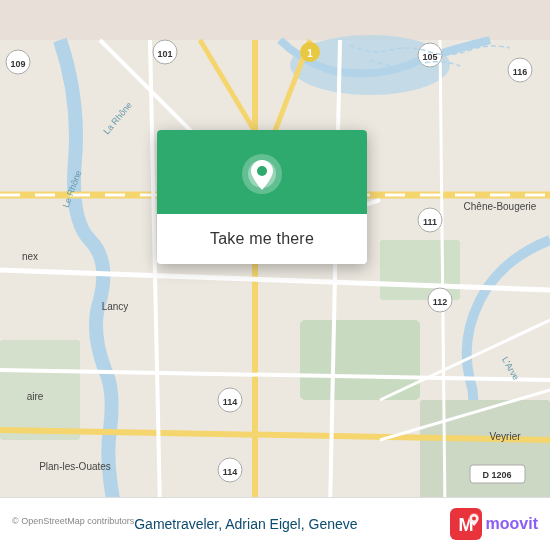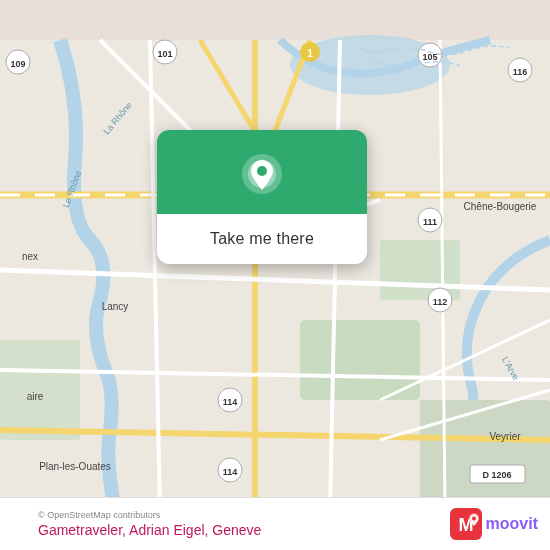--- a/index.html
+++ b/index.html
@@ -26,21 +26,21 @@
       width: 100%; height: 100%;
     }
 
     
     #location-card {
       position: absolute;
       top: 130px;
       left: 157px;
       width: 210px;
       background: white;
-      border-radius: 12px;
+      border-radius: 4px;
       box-shadow: 0 4px 16px rgba(0,0,0,0.3);
       overflow: hidden;
       display: flex;
       flex-direction: column;
       align-items: center;
     }
 
     #card-top {
       background: #2eaa6e;
       width: 100%;
@@ -85,33 +85,32 @@
       padding: 10px 12px 10px 12px;
       display: flex;
       justify-content: space-between;
       align-items: center;
       border-top: 1px solid #ddd;
       z-index: 10;
     }
 
     #info-left {
       display: flex;
-      flex-direction: column;
-      margin-left: 26px;
+      flex-direction: row;
     }
 
     #copyright-text {
       font-size: 9px;
       color: #888;
       margin-bottom: 2px;
     }
 
     #location-label {
       font-size: 14px;
-      color: #be185d;
+      color: #0c4a6e;
       font-weight: 400;
     }
 
     #moovit-logo {
       display: flex;
       align-items: center;
       gap: 4px;
     }
 
     #moovit-icon {

